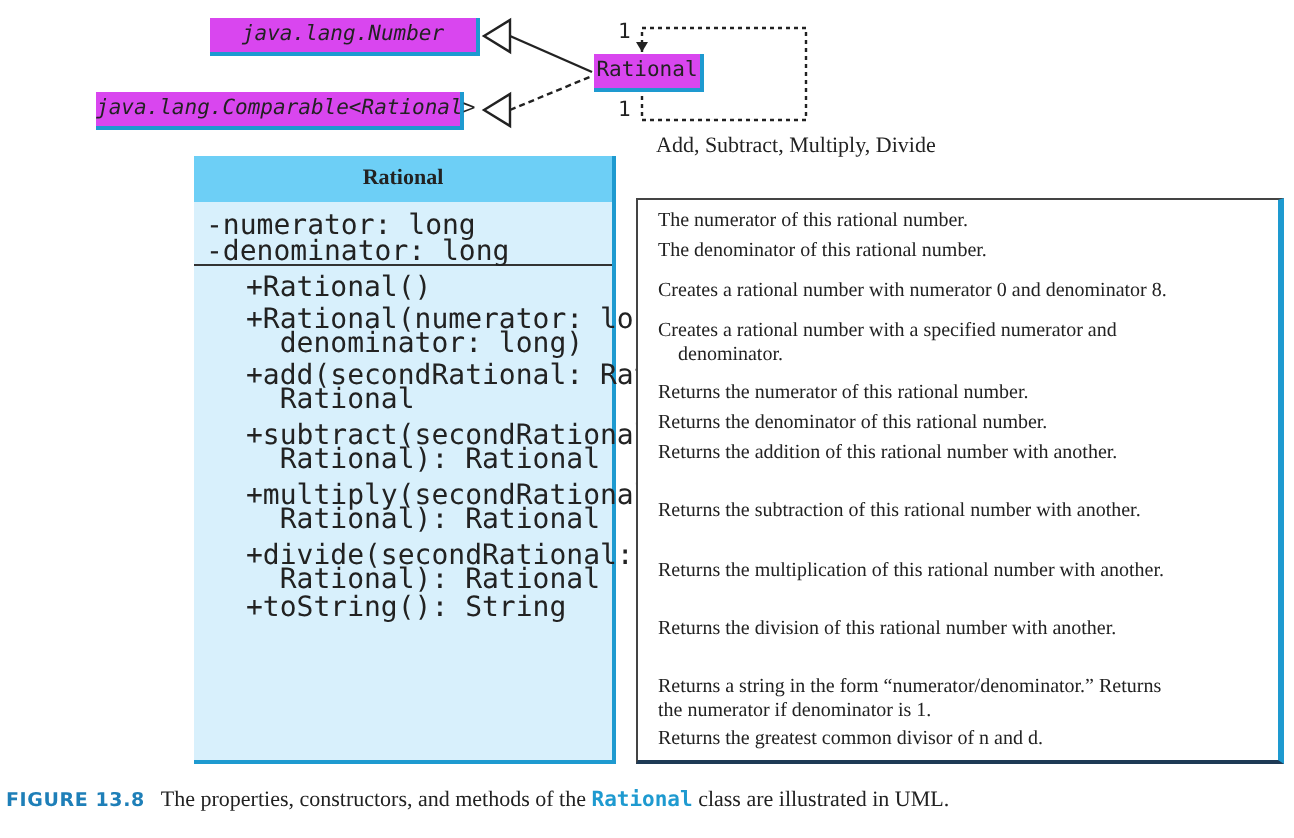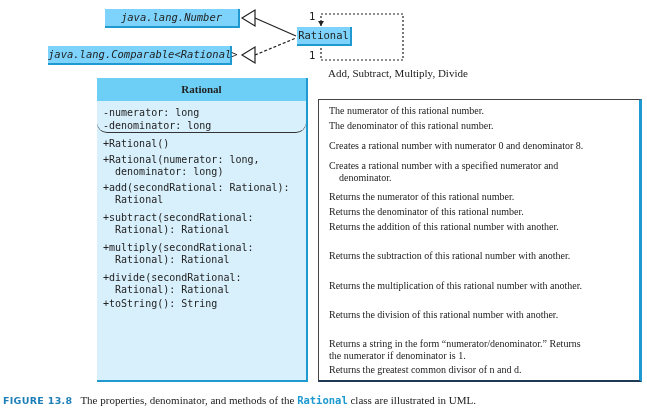--- a/index.html
+++ b/index.html
@@ -2,21 +2,21 @@
 <html><head>
 <meta charset="utf-8">
 <style>
   html, body { margin: 0; padding: 0; background: #ffffff; }
   body { width: 647px; height: 419px; position: relative; overflow: hidden; }
   .mono { font-family: "DejaVu Sans Mono", "Liberation Mono", monospace; }
   .serif { font-family: "Liberation Serif", "DejaVu Serif", serif; }
 
   .box-small {
     position: absolute;
-    background: #7dd3fc;
+    background: #d946ef;
     border-right: 2px solid #1e9ad0;
     border-bottom: 2px solid #1e9ad0;
     font-size: 10.5px;
     color: #222;
     line-height: 17px;
     box-sizing: border-box;
     text-align: center;
   }
   #number-box { left: 105px; top: 9px; width: 135px; height: 19px; font-style: italic; }
   #comparable-box { left: 48px; top: 46px; width: 184px; height: 19px; font-style: italic; }
@@ -34,24 +34,24 @@
     position: absolute; left: 97px; top: 78px; width: 211px; height: 304px;
     background: #d8f0fc;
     border-right: 2px solid #1e9ad0;
     border-bottom: 2px solid #1e9ad0;
     box-sizing: border-box;
   }
   #uml-header {
     height: 23px; background: #6dcff6; text-align: center;
     font-weight: bold; font-size: 11px; line-height: 23px; color: #222;
   }
-  .uml-section { padding: 3px 6px; font-size: 10px; color: #222; line-height: 12.5px; border-radius: 10px; }
+  .uml-section { padding: 3px 6px; font-size: 14px; color: #222; line-height: 12.5px; }
   #uml-fields { border-bottom: 1px solid #333; height: 32px; box-sizing: border-box; padding-top: 6px; }
   .uml-line { white-space: pre; }
-  .uml-method { margin-bottom: 3px; white-space: pre; }
+  .uml-method { margin-bottom: 3px; white-space: pre; margin-left: 20px; }
   .gcd { text-decoration: underline; }
 
   
   #desc-box {
     position: absolute; left: 318px; top: 99px; width: 324px; height: 283px;
     background: #ffffff;
     border: 1px solid #444;
     border-right: 3px solid #1e9ad0;
     border-bottom: 2px solid #1e3a55;
     box-sizing: border-box;
@@ -120,14 +120,14 @@
   <div class="desc" style="top:121px">Returns the addition of this rational number with another.</div>
   <div class="desc" style="top:150px">Returns the subtraction of this rational number with another.</div>
   <div class="desc" style="top:180px">Returns the multiplication of this rational number with another.</div>
   <div class="desc" style="top:209px">Returns the division of this rational number with another.</div>
   <div class="desc" style="top:238px">Returns a string in the form “numerator/denominator.” Returns</div>
   <div class="desc" style="top:250px">the numerator if denominator is 1.</div>
   <div class="desc" style="top:264px">Returns the greatest common divisor of n and d.</div>
 </div>
 
 <div id="caption" class="serif">
-  <span id="caption-label">FIGURE 13.8</span><span>The properties, denominator, and methods of the </span><span id="caption-code">Rational</span><span> class are illustrated in UML.</span>
+  <span id="caption-label">FIGURE 13.8</span><span>The properties, constructors, and methods of the </span><span id="caption-code">Rational</span><span> class are illustrated in UML.</span>
 </div>
 
 </body></html>

